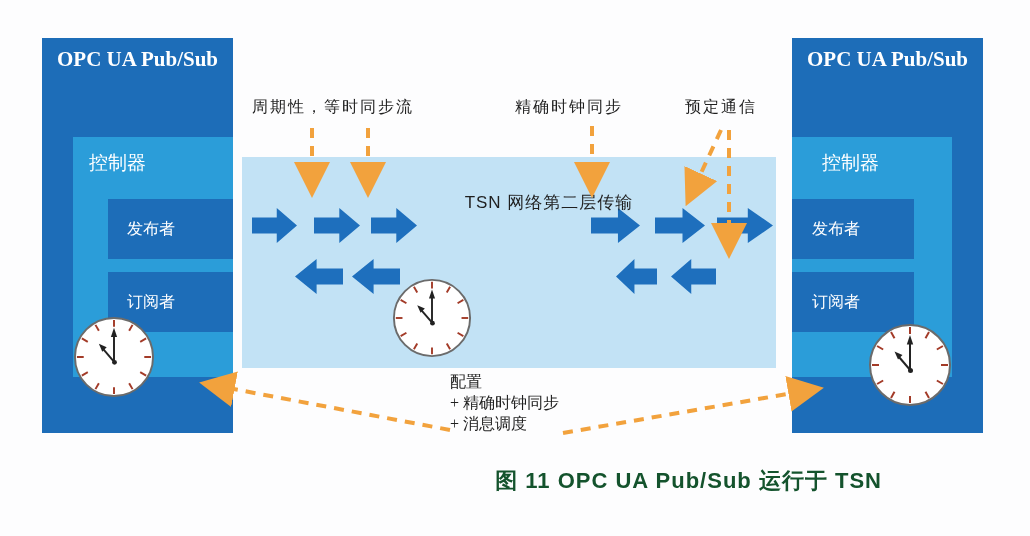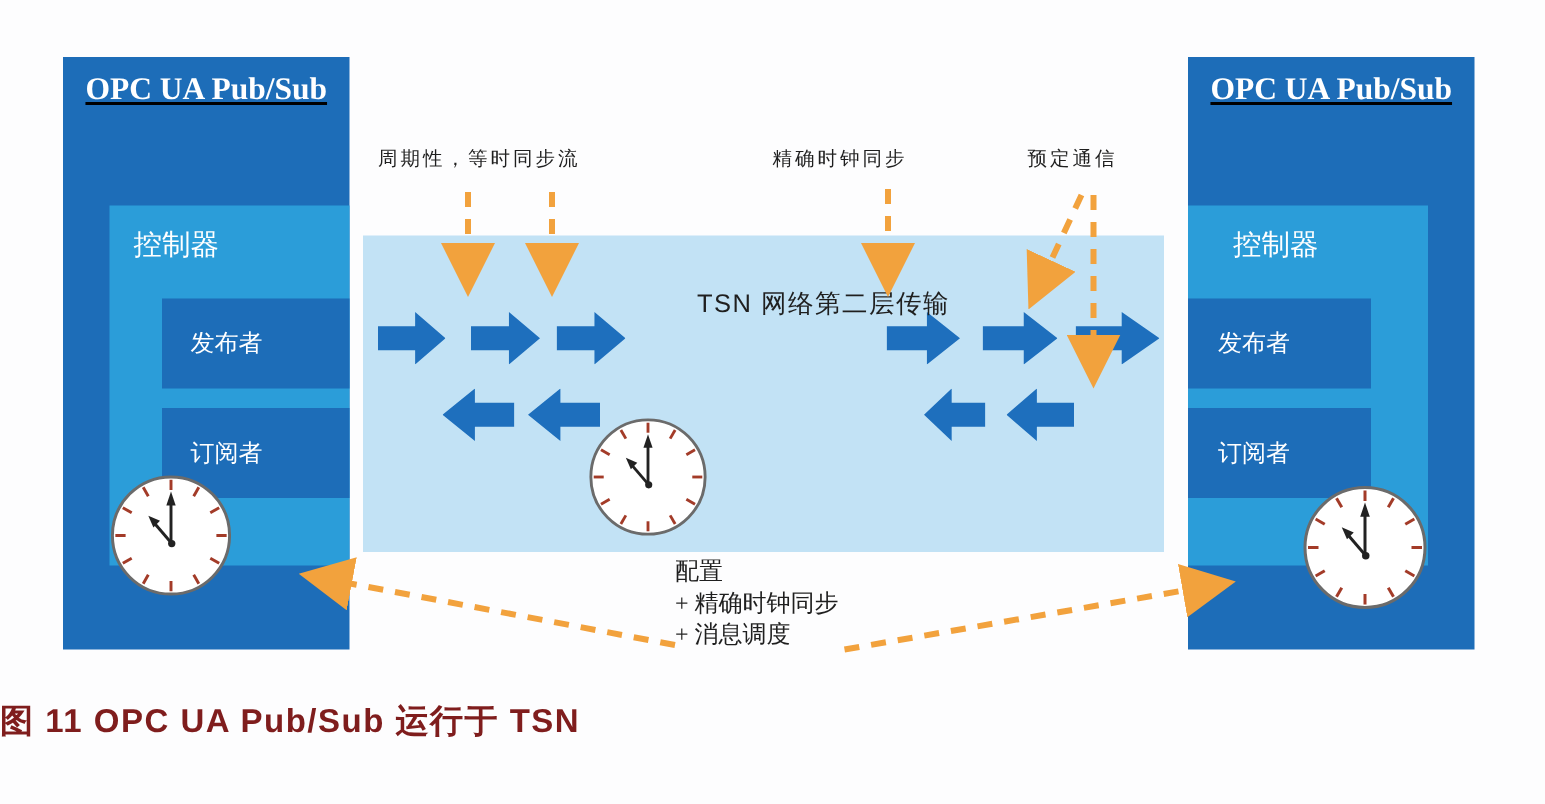--- a/index.html
+++ b/index.html
@@ -12,21 +12,21 @@
     --clock-tick-red:#a33b28;
     --text-dark:#1f1f1f;
     --text-white:#ffffff;
     --background:#fdfdfe;
   }
   html,body{margin:0;padding:0;}
   body{font-family:"Liberation Sans","DejaVu Sans",sans-serif;background:#fff;}
   .canvas{position:relative;width:1030px;height:536px;background:var(--background);overflow:hidden;}
 
   
-  .node{position:absolute;top:38px;width:191px;height:395px;background:var(--node-blue);text-decoration:underline;}
+  .node{position:absolute;top:38px;width:191px;height:395px;background:var(--node-blue);}
   .node-left{left:42px;}
   .node-right{left:792px;}
   .node-title{margin-top:9px;text-align:center;color:var(--text-white);
     font-family:"Liberation Serif","DejaVu Serif",serif;font-weight:bold;font-size:21px;white-space:nowrap;}
   .controller{position:absolute;top:99px;width:160px;height:240px;background:var(--controller-blue);}
   .node-left  .controller{left:31px;}
   .node-right .controller{left:0;}
   .ctrl-label{padding:13px 0 0 16px;color:var(--text-white);font-size:19px;}
   .node-right .ctrl-label{padding-left:30px;}
   .inner-box{position:absolute;background:var(--node-blue);height:60px;display:flex;align-items:center;
@@ -46,31 +46,31 @@
 
   
   .arr{position:absolute;height:35px;background:var(--arrow-blue);z-index:10;}
   .arr-r{clip-path:polygon(0% 27%,55% 27%,55% 0%,100% 50%,55% 100%,55% 73%,0% 73%);}
   .arr-l{clip-path:polygon(100% 27%,45% 27%,45% 0%,0% 50%,45% 100%,45% 73%,100% 73%);}
 
   
   .clock{position:absolute;z-index:30;}
 
   
-  .anno{position:absolute;color:var(--text-dark);font-size:13px;letter-spacing:2px;white-space:nowrap;
+  .anno{position:absolute;color:var(--text-dark);font-size:16px;letter-spacing:2px;white-space:nowrap;
     font-family:"Liberation Serif","DejaVu Serif",serif;z-index:20;}
   .config{position:absolute;left:450px;top:371px;color:var(--text-dark);font-size:16px;line-height:21px;
     font-family:"Liberation Serif","DejaVu Serif",serif;z-index:20;white-space:nowrap;}
 
   
   .overlay{position:absolute;left:0;top:0;z-index:40;pointer-events:none;}
   .dash{stroke:var(--dashed-orange);stroke-width:4;fill:none;stroke-dasharray:10 8;}
   .dash-head{fill:var(--dashed-orange);}
 
-  .caption{position:absolute;left:0;top:466px;width:882px;text-align:left;color:#7f1d1d;
+  .caption{position:absolute;left:0;top:466px;width:882px;text-align:right;color:#14532d;
     font-size:22px;font-weight:bold;letter-spacing:1px;z-index:20;}
 </style>
 </head>
 <body>
 
 <svg width="0" height="0" style="position:absolute" aria-hidden="true">
   <defs>
     <symbol id="clock-sym" viewBox="0 0 84 84">
       <circle cx="42" cy="42" r="40" fill="#ffffff" stroke="#6b6b6b" stroke-width="2"></circle>
       <g class="ticks" stroke-width="2">

